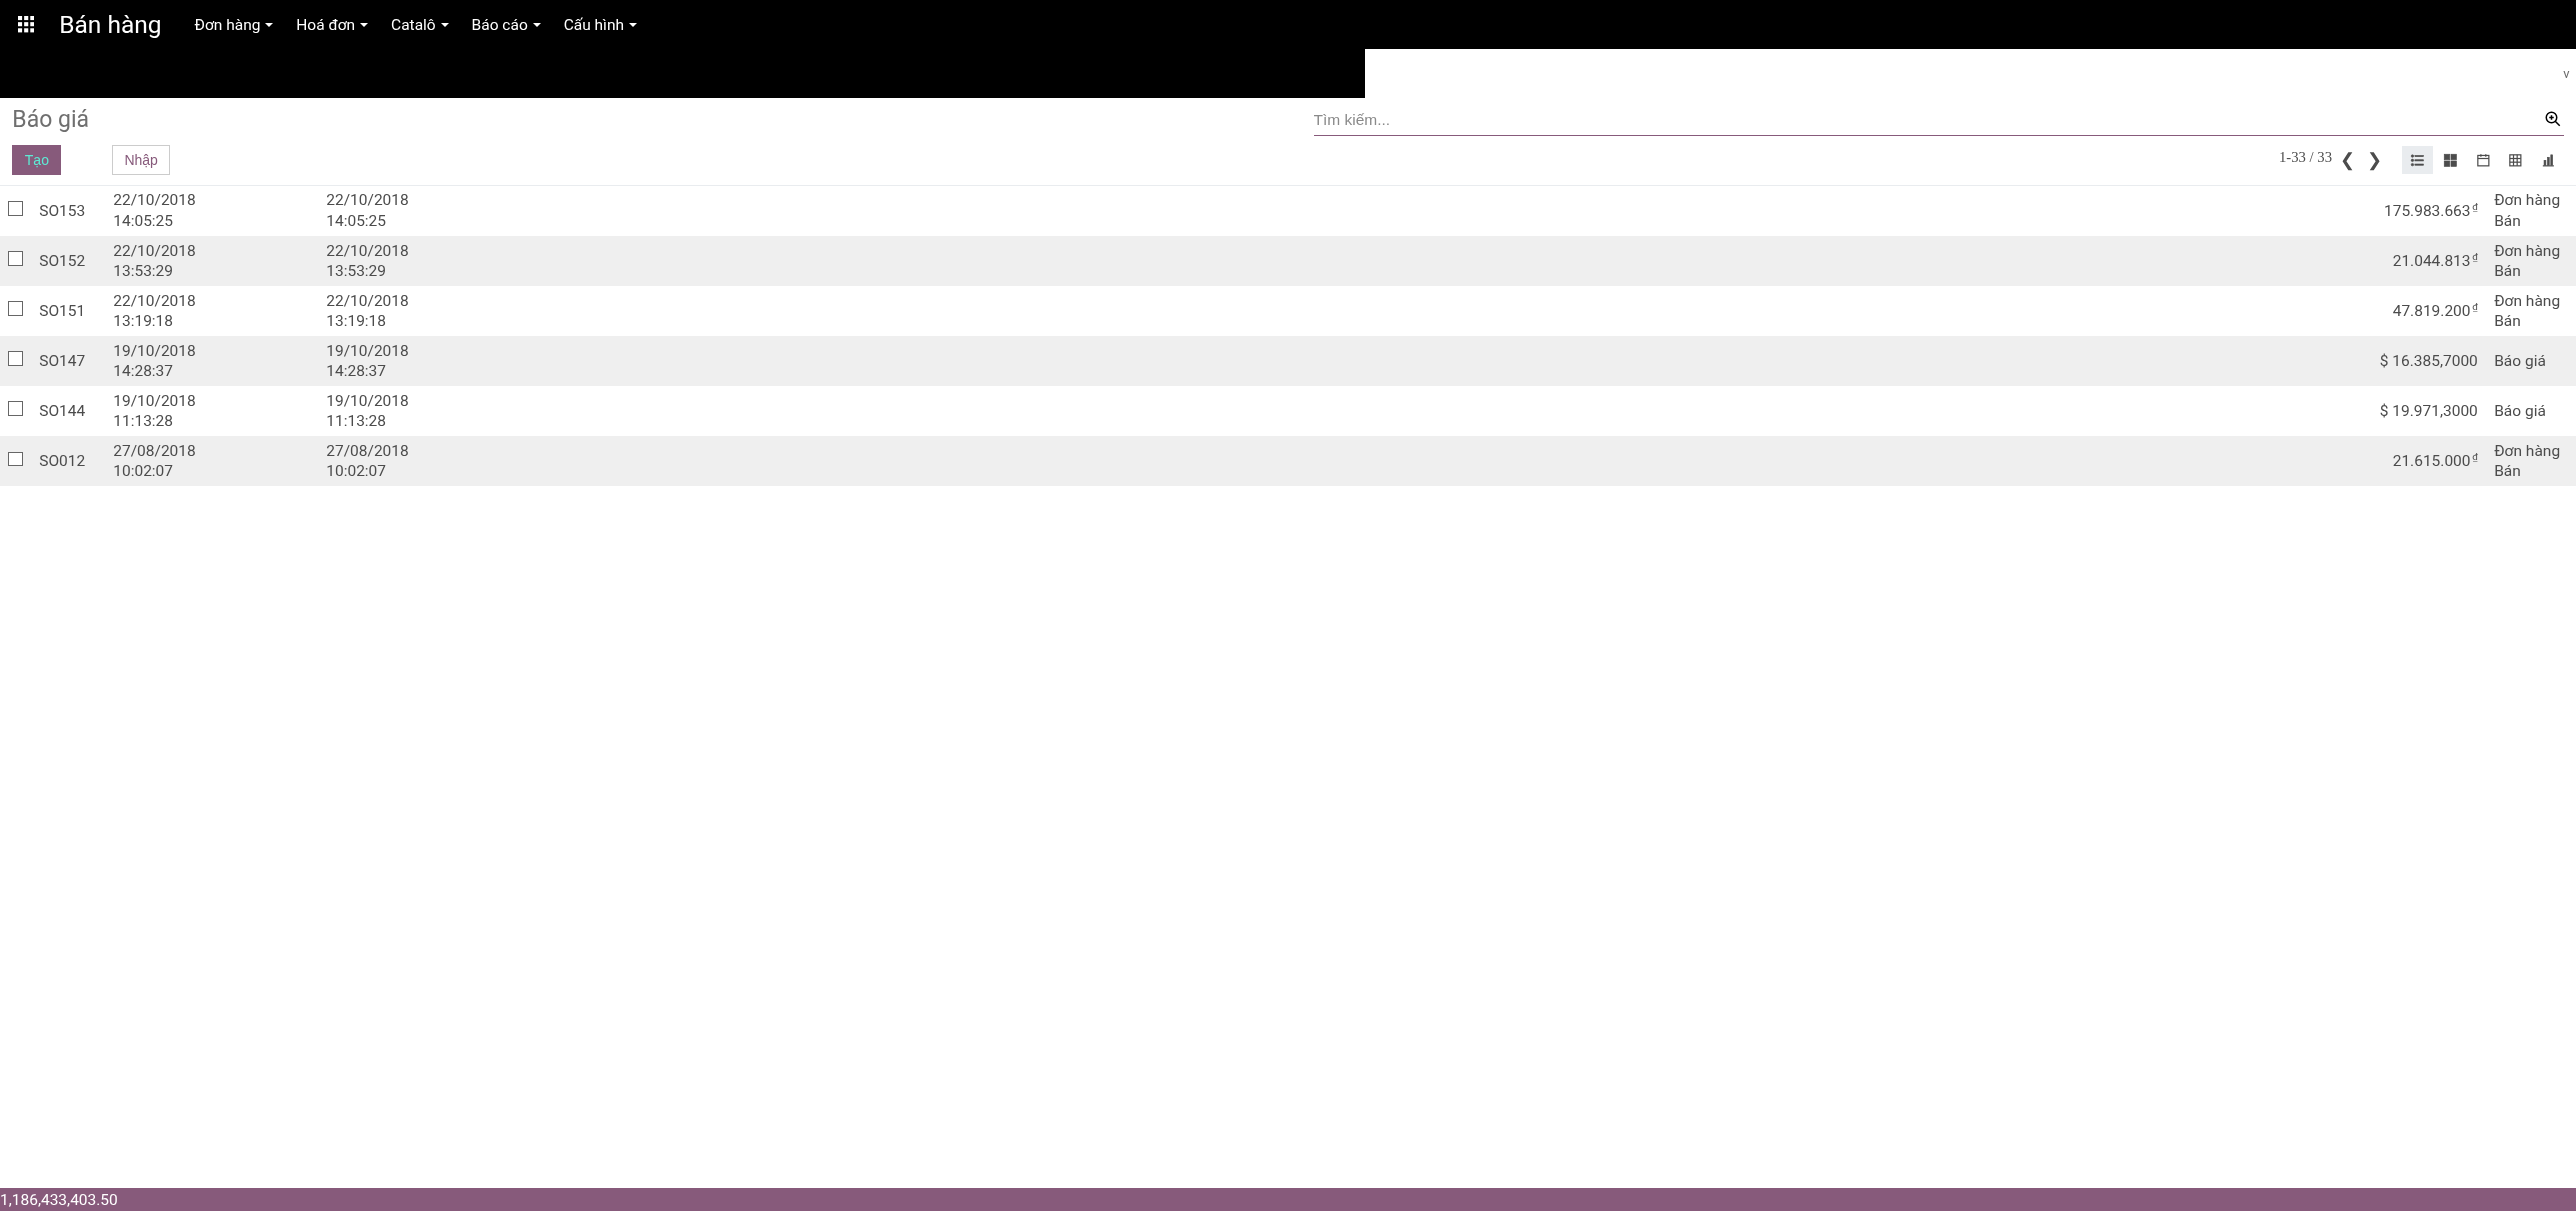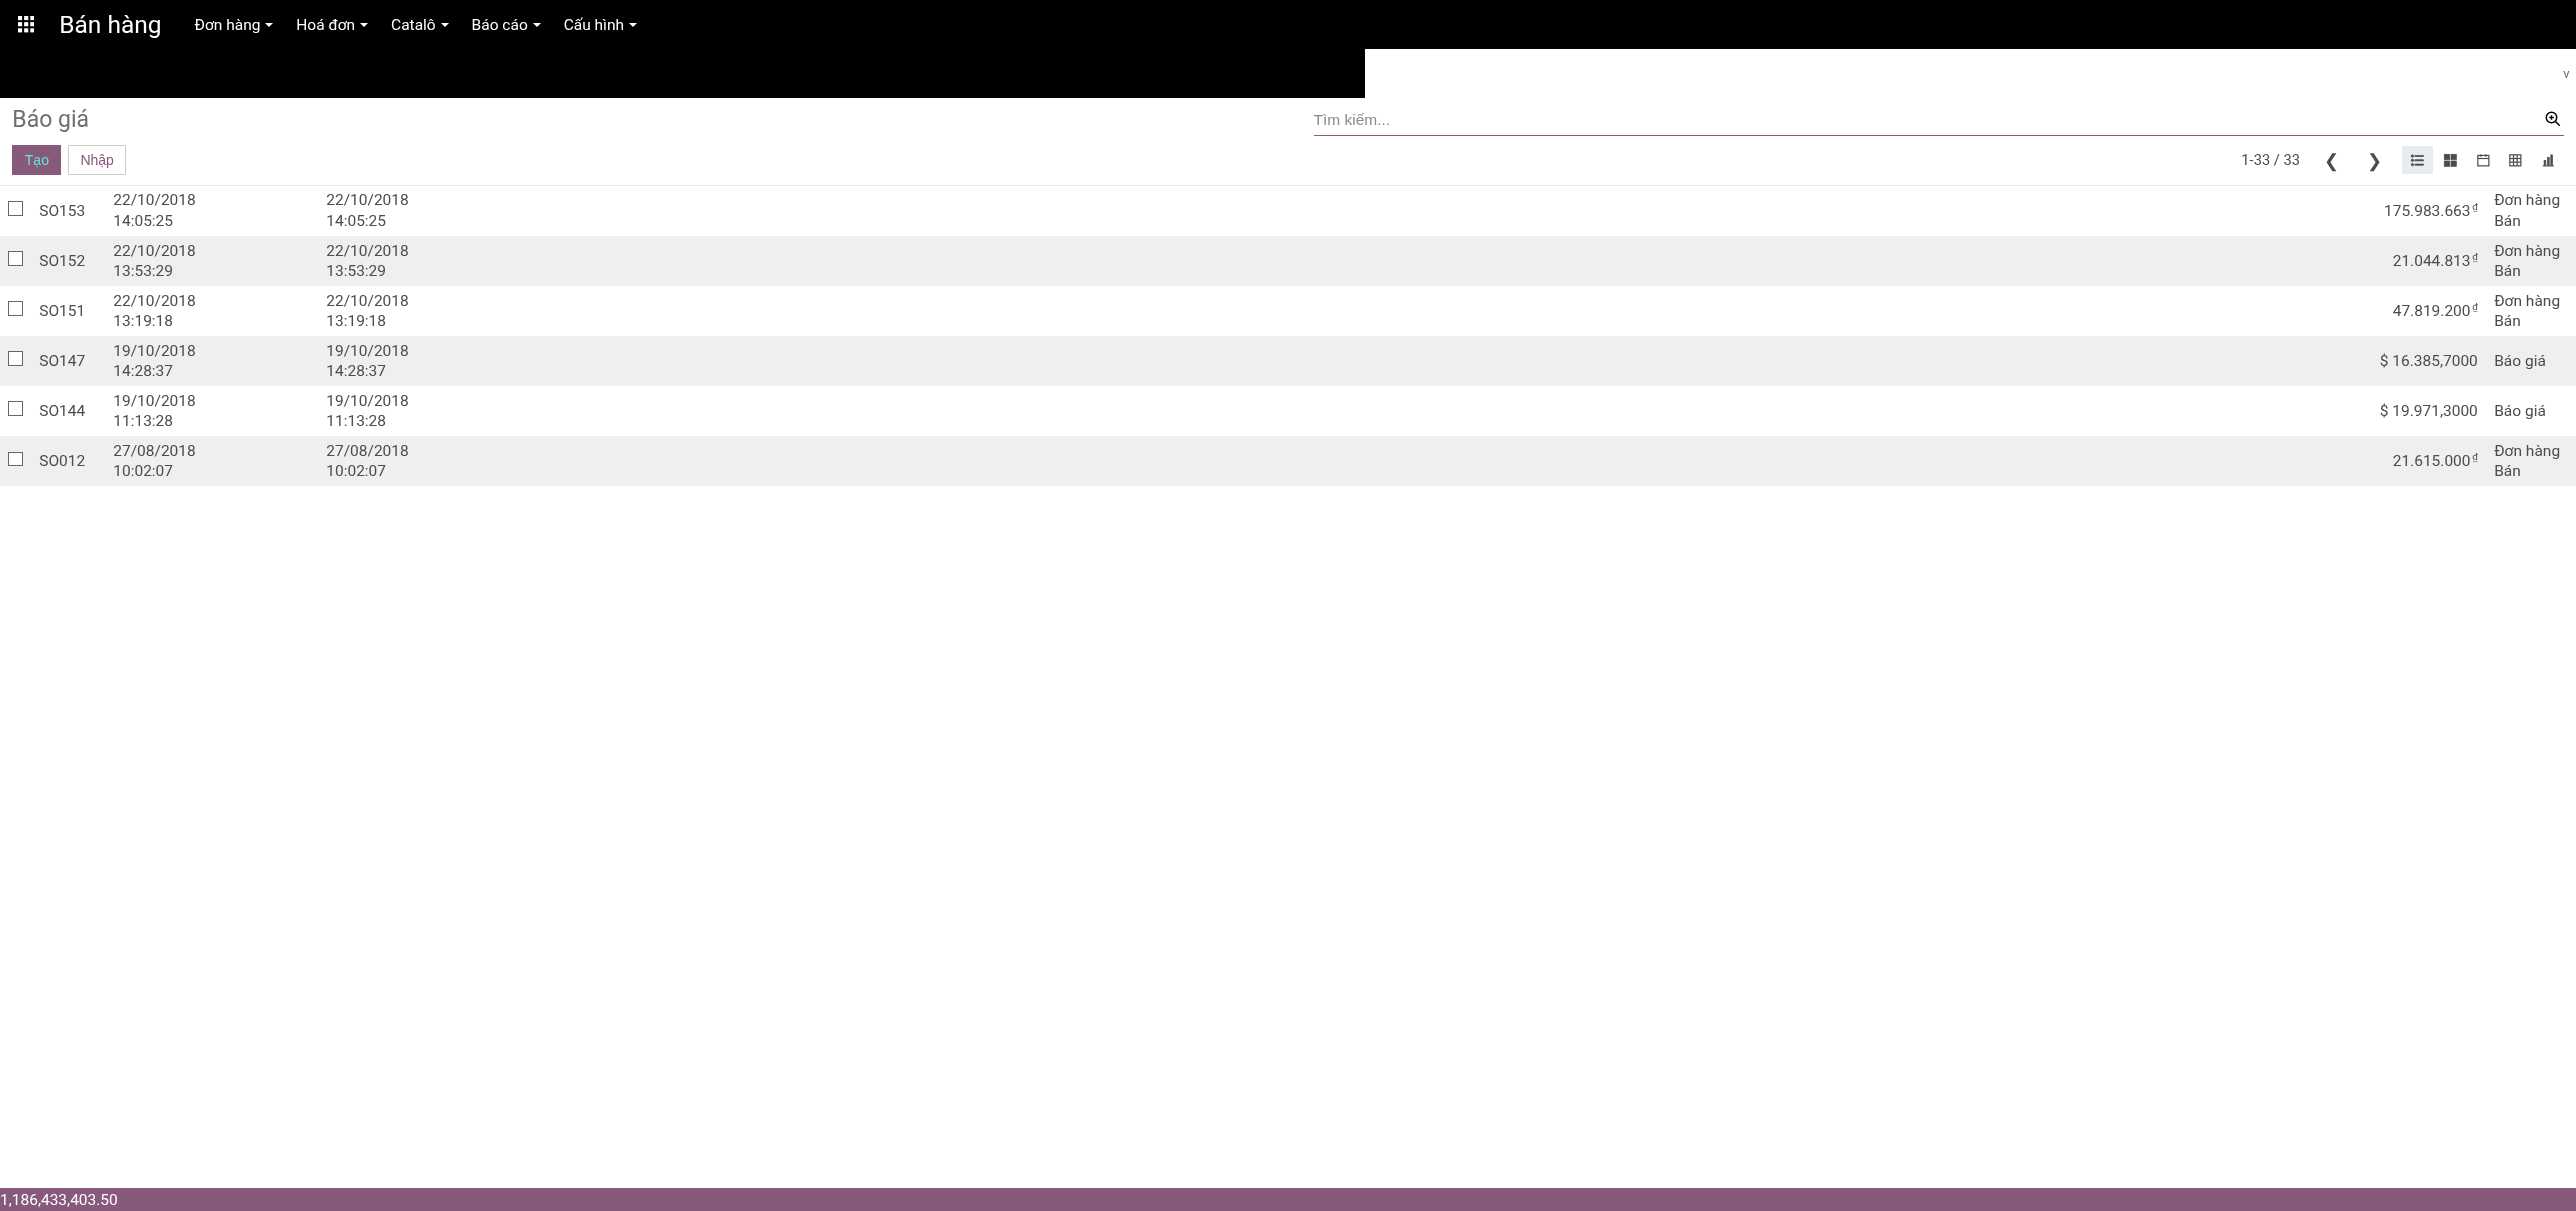--- a/index.html
+++ b/index.html
@@ -150,35 +150,36 @@
     border: 0.8px solid #ccc;
     background: #fff;
     cursor: pointer;
     margin-right: 6.5px;
   }
   .btn-primary {
     background: #875A7B;
     border-color: #875A7B;
     color: #5eead4;
   }
-  .btn-default { color: #875A7B; }
+  .btn-default { color: #875A7B; margin-left: 44px; }
 
   .control-rhs {
     margin-left: auto;
     display: flex;
     align-items: center;
     gap: 3.3px;
   }
   .pager {
     display: flex;
-    align-items: center;
-    gap: 20px;
+    align-items: flex-start;
+    gap: 4px;
     font-size: 14.7px;
     color: #4c4c4c;
     margin-right: 13px;
+    font-family: Liberation Serif, serif;
   }
   .pager-arrow {
     width: 23px;
     text-align: center;
     font-size: 18px;
     color: #4c4c4c;
     cursor: pointer;
   }
   .view-switch {
     display: flex;

